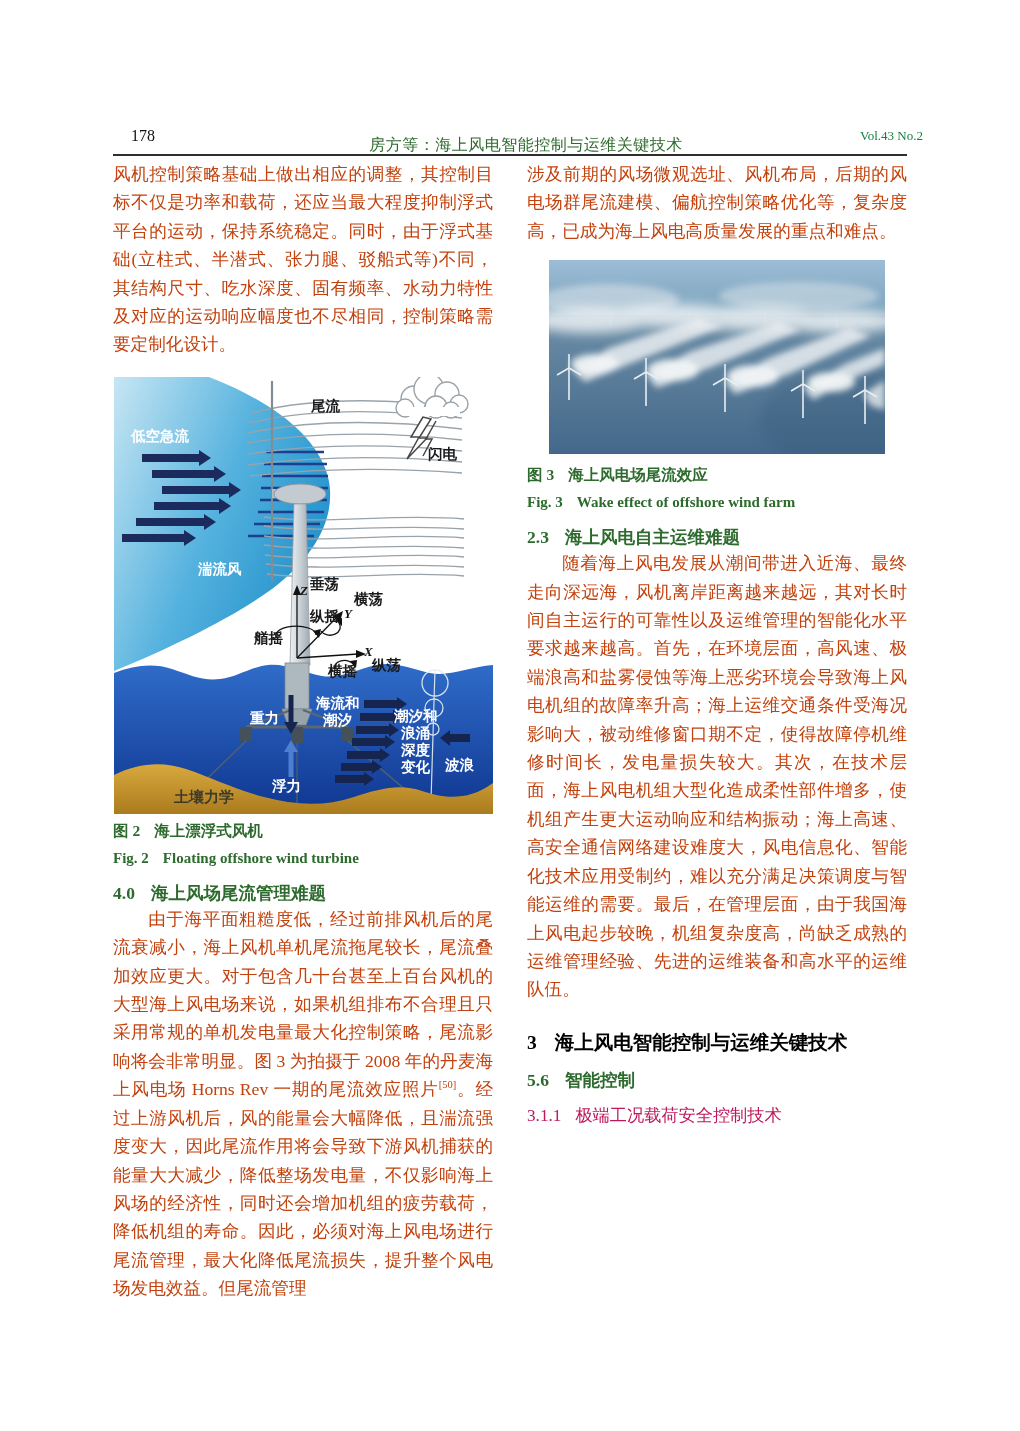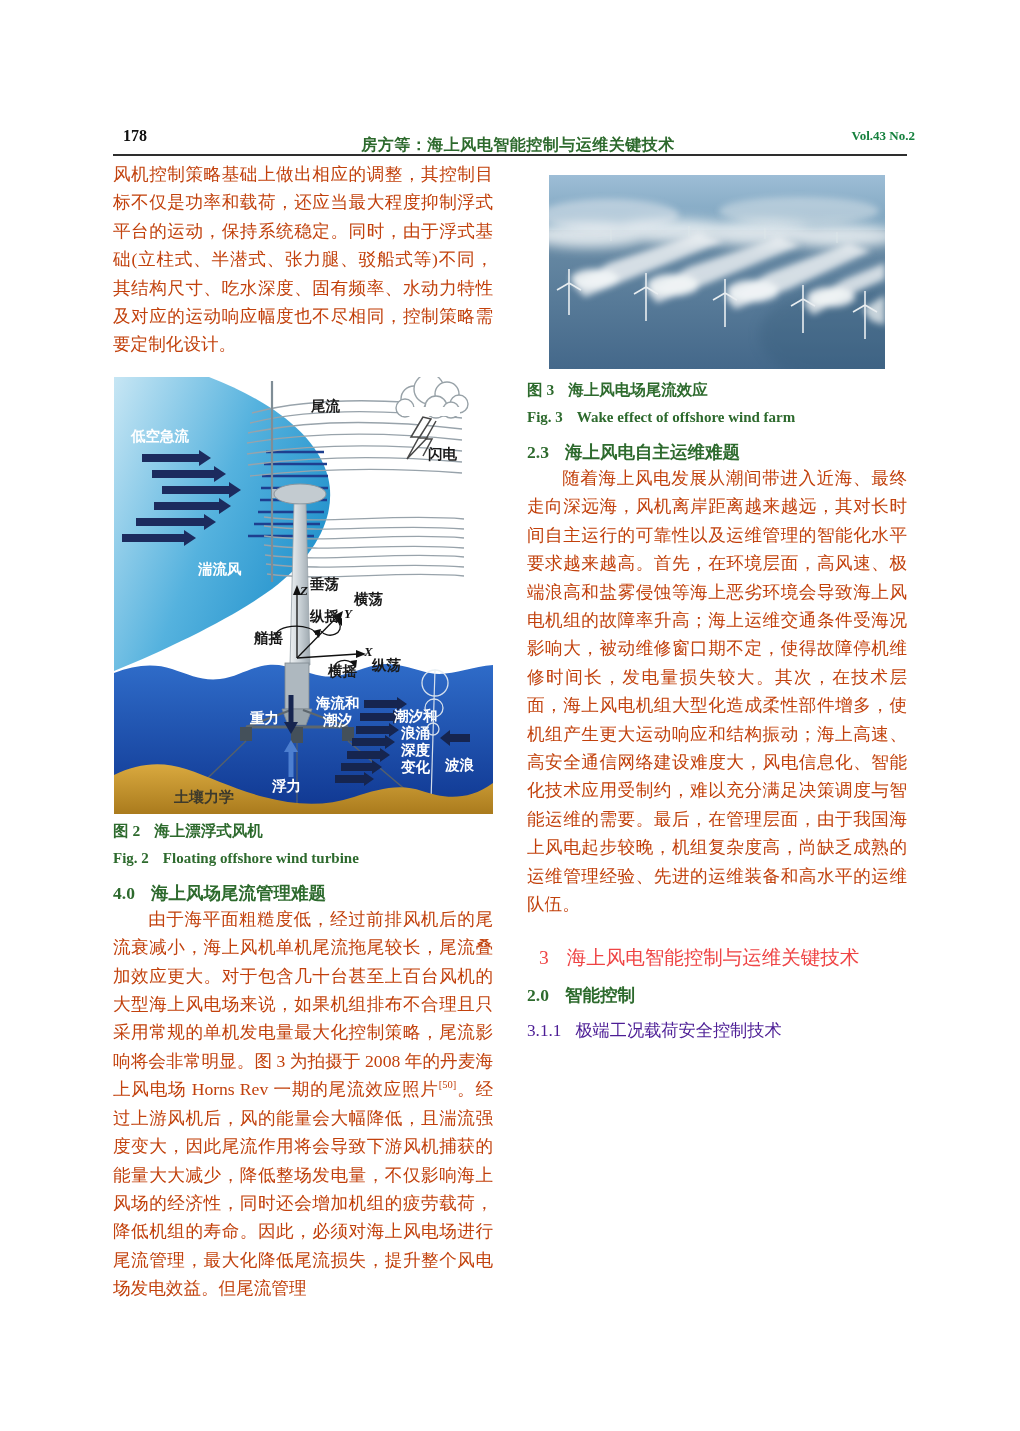--- a/index.html
+++ b/index.html
@@ -1,41 +1,41 @@
 <!DOCTYPE html>
 <html><head>
 <meta charset="utf-8">
 <style>
   html,body{margin:0;padding:0;background:#ffffff;}
   .page{position:relative;width:1020px;height:1431px;background:#ffffff;overflow:hidden;
         font-family:"Liberation Serif","DejaVu Serif",serif;color:#1f1f1f;}
   .content{position:absolute;left:113px;top:0;width:794px;height:1431px;}
   
-  .hdr{position:absolute;left:8px;top:127px;width:794px;height:24px;font-size:16px;font-weight:bold;}
+  .hdr{position:absolute;left:16px;top:127px;width:794px;height:24px;font-size:16px;font-weight:normal;}
   .hdr .pnum{position:absolute;left:2px;top:0;color:#111;}
   .hdr .rtitle{position:absolute;left:0;width:100%;text-align:center;color:#2d6a2d;letter-spacing:.5px;margin-top:8px;}
   .hdr .issue{position:absolute;right:0;top:1px;color:#15803d;font-size:13px;}
   .hdr-rule{position:absolute;left:0;top:154px;width:794px;height:2px;background:#2e2e2e;}
   
   .col{position:absolute;top:160px;width:380px;}
   .col-l{left:0;}
   .col-r{left:414px;}
   p.body{margin:0;font-size:17.6px;line-height:28.4px;text-align:justify;color:#c2410c;}
   p.body.ind{text-indent:2em;}
   sup.ref{font-size:10.5px;line-height:0;}
   .figwrap{margin:18px auto 0 auto;display:block;}
   .fig3wrap{margin:15px auto 0 auto;width:336px;}
   .cap{margin:5px 0 0 0;text-align:left;font-size:15.5px;font-weight:bold;color:#2d6a2d;line-height:23px;}
   .cap .gap{display:inline-block;width:14px;}
   .cap-en{font-size:15px;}
   h2.sec{margin:11px 0 0 0;font-size:17.5px;font-weight:bold;color:#2d6a2d;line-height:24px;}
   h2.sec .gap{display:inline-block;width:16px;}
-  h1.sec1{margin:25px 0 0 12px;font-size:19.5px;font-weight:normal;color:#ef4444;line-height:28px;}
+  h1.sec1{margin:25px 0 0 0;font-size:19.5px;font-weight:bold;color:#000000;line-height:28px;}
   h1.sec1 .gap{display:inline-block;width:18px;}
-  h3.sub{margin:12px 0 0 0;font-size:17.2px;font-weight:normal;color:#4c1d95;line-height:24px;}
+  h3.sub{margin:12px 0 0 0;font-size:17.2px;font-weight:normal;color:#be185d;line-height:24px;}
   h3.sub .gap{display:inline-block;width:14px;}
   .mt7{margin-top:7px;} .mt9{margin-top:9px;} .mt10{margin-top:10px;} .mt19{margin-top:19px;}
   
   .svglbl{font-family:"Liberation Serif","DejaVu Serif",serif;font-weight:bold;}
   .wlbl{fill:#ffffff;font-size:14.5px;}
   .blbl{fill:#1a1a1a;font-size:14.5px;}
   .axlbl{fill:#111;font-size:13px;font-style:italic;font-weight:bold;}
   .soil{fill:#3d3a2c;font-size:15px;}
 </style>
 </head>
@@ -232,20 +232,21 @@
 
       <p class="cap"><span>图 2</span><span class="gap"></span><span>海上漂浮式风机</span></p>
       <p class="cap cap-en"><span>Fig. 2</span><span class="gap"></span><span>Floating offshore wind turbine</span></p>
 
       <h2 class="sec"><span>4.0</span><span class="gap"></span><span>海上风场尾流管理难题</span></h2>
 
       <p class="body ind mt9"><span>由于海平面粗糙度低，经过前排风机后的尾流衰减小，海上风机单机尾流拖尾较长，尾流叠加效应更大。对于包含几十台甚至上百台风机的大型海上风电场来说，如果机组排布不合理且只采用常规的单机发电量最大化控制策略，尾流影响将会非常明显。图 3 为拍摄于 2008 年的丹麦海上风电场 Horns Rev 一期的尾流效应照片</span><sup class="ref">[50]</sup><span>。经过上游风机后，风的能量会大幅降低，且湍流强度变大，因此尾流作用将会导致下游风机捕获的能量大大减少，降低整场发电量，不仅影响海上风场的经济性，同时还会增加机组的疲劳载荷，降低机组的寿命。因此，必须对海上风电场进行尾流管理，最大化降低尾流损失，提升整个风电场发电效益。但尾流管理</span></p>
     </div>
 
     <div class="col col-r">
+      <p class="body">涉及前期的风场微观选址、风机布局，后期的风电场群尾流建模、偏航控制策略优化等，复杂度高，已成为海上风电高质量发展的重点和难点。</p>
 
       <div class="fig3wrap">
         <svg width="336" height="194" viewBox="0 0 336 194">
           <defs>
             <linearGradient id="sky3" x1="0" y1="0" x2="0" y2="1">
               <stop offset="0" stop-color="#9dbdd6"></stop>
                 <stop offset="1" stop-color="#7ba2bc"></stop>
             </linearGradient>
             <linearGradient id="sea3" x1="0" y1="0" x2="0" y2="1">
               <stop offset="0" stop-color="#7b9cb2"></stop>
@@ -323,20 +324,20 @@
 
       <p class="cap"><span>图 3</span><span class="gap"></span><span>海上风电场尾流效应</span></p>
       <p class="cap cap-en"><span>Fig. 3</span><span class="gap"></span><span>Wake effect of offshore wind farm</span></p>
 
       <h2 class="sec mt10"><span>2.3</span><span class="gap"></span><span>海上风电自主运维难题</span></h2>
 
       <p class="body ind mt7">随着海上风电发展从潮间带进入近海、最终走向深远海，风机离岸距离越来越远，其对长时间自主运行的可靠性以及运维管理的智能化水平要求越来越高。首先，在环境层面，高风速、极端浪高和盐雾侵蚀等海上恶劣环境会导致海上风电机组的故障率升高；海上运维交通条件受海况影响大，被动维修窗口期不定，使得故障停机维修时间长，发电量损失较大。其次，在技术层面，海上风电机组大型化造成柔性部件增多，使机组产生更大运动响应和结构振动；海上高速、高安全通信网络建设难度大，风电信息化、智能化技术应用受制约，难以充分满足决策调度与智能运维的需要。最后，在管理层面，由于我国海上风电起步较晚，机组复杂度高，尚缺乏成熟的运维管理经验、先进的运维装备和高水平的运维队伍。</p>
 
       <h1 class="sec1"><span>3</span><span class="gap"></span><span>海上风电智能控制与运维关键技术</span></h1>
 
-      <h2 class="sec mt19"><span>2.0</span><span class="gap"></span><span>智能控制</span></h2>
+      <h2 class="sec mt19"><span>5.6</span><span class="gap"></span><span>智能控制</span></h2>
 
       <h3 class="sub"><span>3.1.1</span><span class="gap"></span><span>极端工况载荷安全控制技术</span></h3>
 
     </div>
 
   </div>
 </div>
 
 </body></html>

